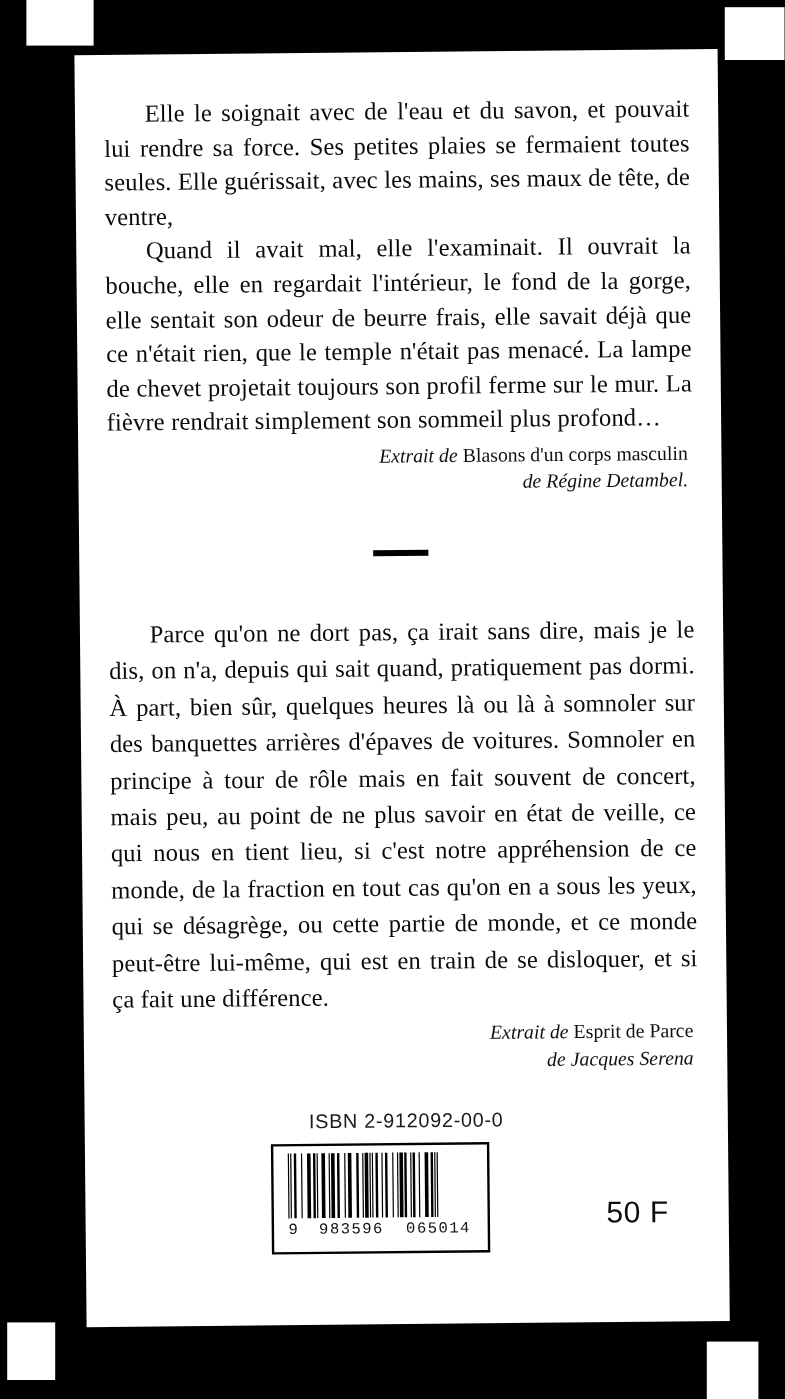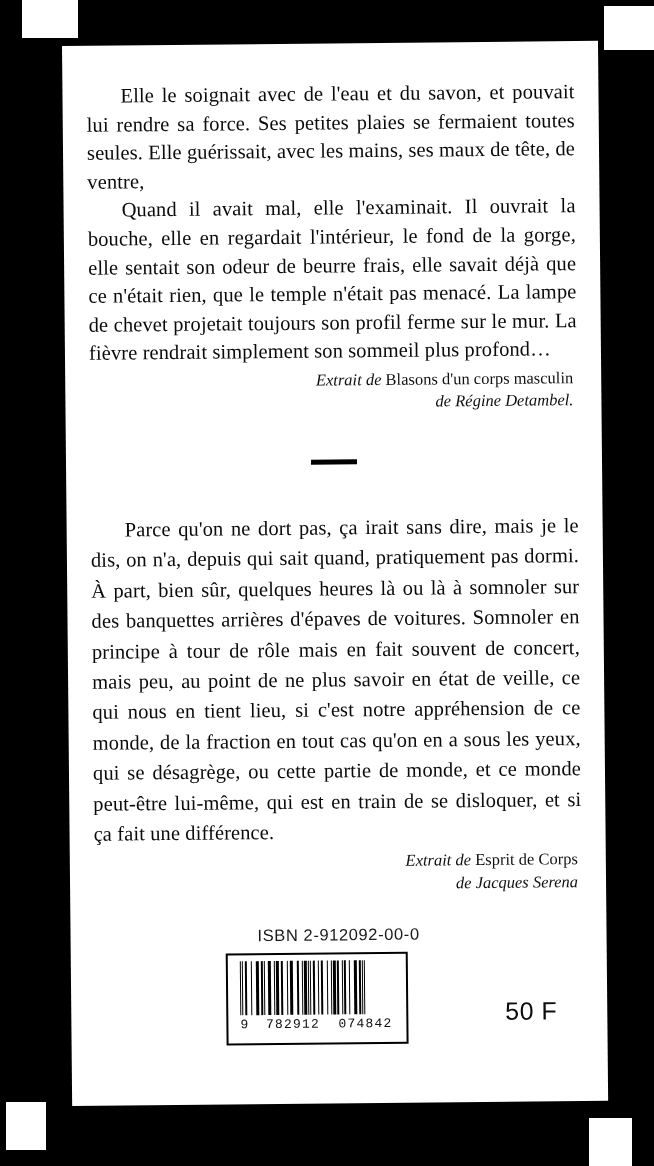--- a/index.html
+++ b/index.html
@@ -183,21 +183,21 @@
       <div class="divider-wrap">
         <span class="divider"></span>
       </div>
 
       <div class="spacer-mid"></div>
 
       <div>
         <p class="passage p2">Parce qu'on ne dort pas, ça irait sans dire, mais je le dis, on n'a, depuis qui sait quand, pratiquement pas dormi. À part, bien sûr, quelques heures là ou là à somnoler sur des banquettes arrières d'épaves de voitures. Somnoler en principe à tour de rôle mais en fait souvent de concert, mais peu, au point de ne plus savoir en état de veille, ce qui nous en tient lieu, si c'est notre appréhension de ce monde, de la fraction en tout cas qu'on en a sous les yeux, qui se désagrège, ou cette partie de monde, et ce monde peut-être lui-même, qui est en train de se disloquer, et si ça fait une différence.</p>
         <div class="attribution">
           <span class="ital">Extrait de</span>
-          <span>Esprit de Corps</span>
+          <span>Esprit de Parce</span>
           <span class="line2 ital">de Jacques Serena</span>
         </div>
       </div>
 
       <div class="isbn-row">
         <span class="isbn-text">ISBN 2-912092-00-0</span>
       </div>
 
       <div class="barcode-row">
         <div class="barcode-box">
@@ -262,22 +262,22 @@
               <i style="width: 3px;"></i>
               <i class="s" style="width: 2px;"></i>
               <i style="width: 2px;"></i>
               <i class="s" style="width: 1px;"></i>
               <i style="width: 1px;"></i>
               <i class="s" style="width: 1px;"></i>
               <i style="width: 1px;"></i>
             </div>
           <div class="bc-digits">
             <span>9</span>
-            <span class="g1">782912</span>
-            <span class="g2">074842</span>
+            <span class="g1">983596</span>
+            <span class="g2">065014</span>
           </div>
         </div>
         <div class="price">50 F</div>
       </div>
 
     </div>
   </div>
 </div>
 
 </body></html>

